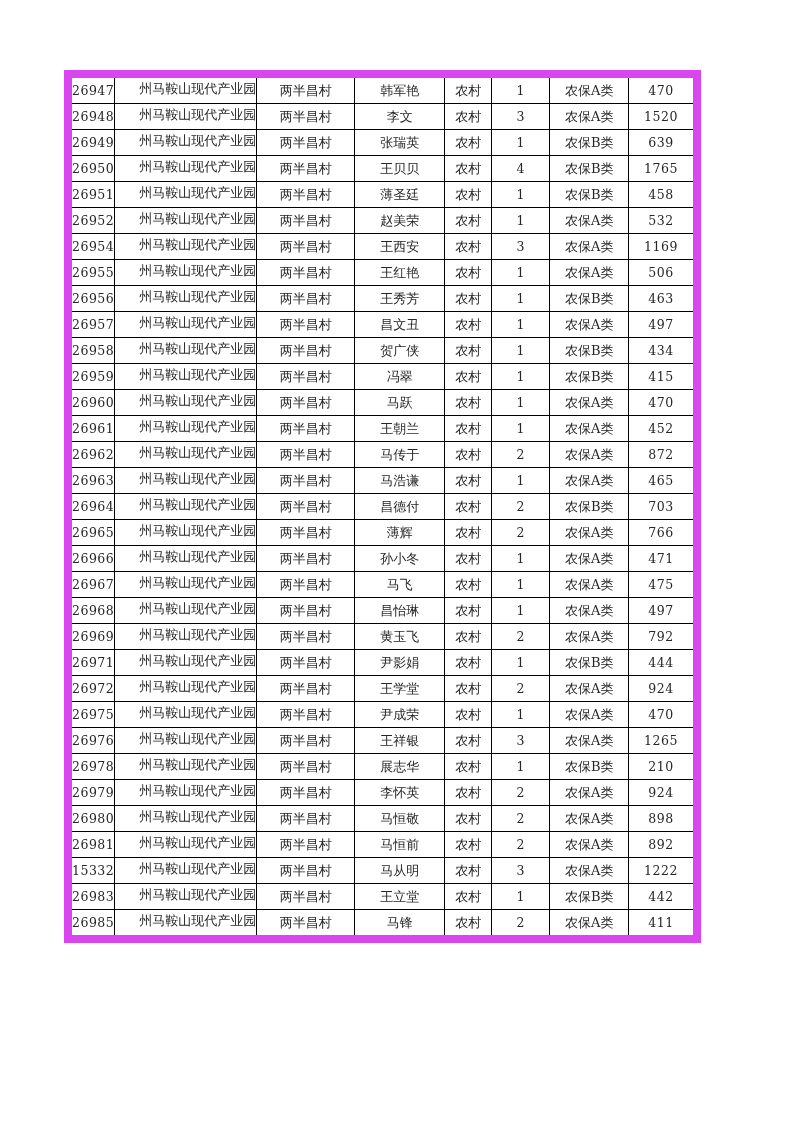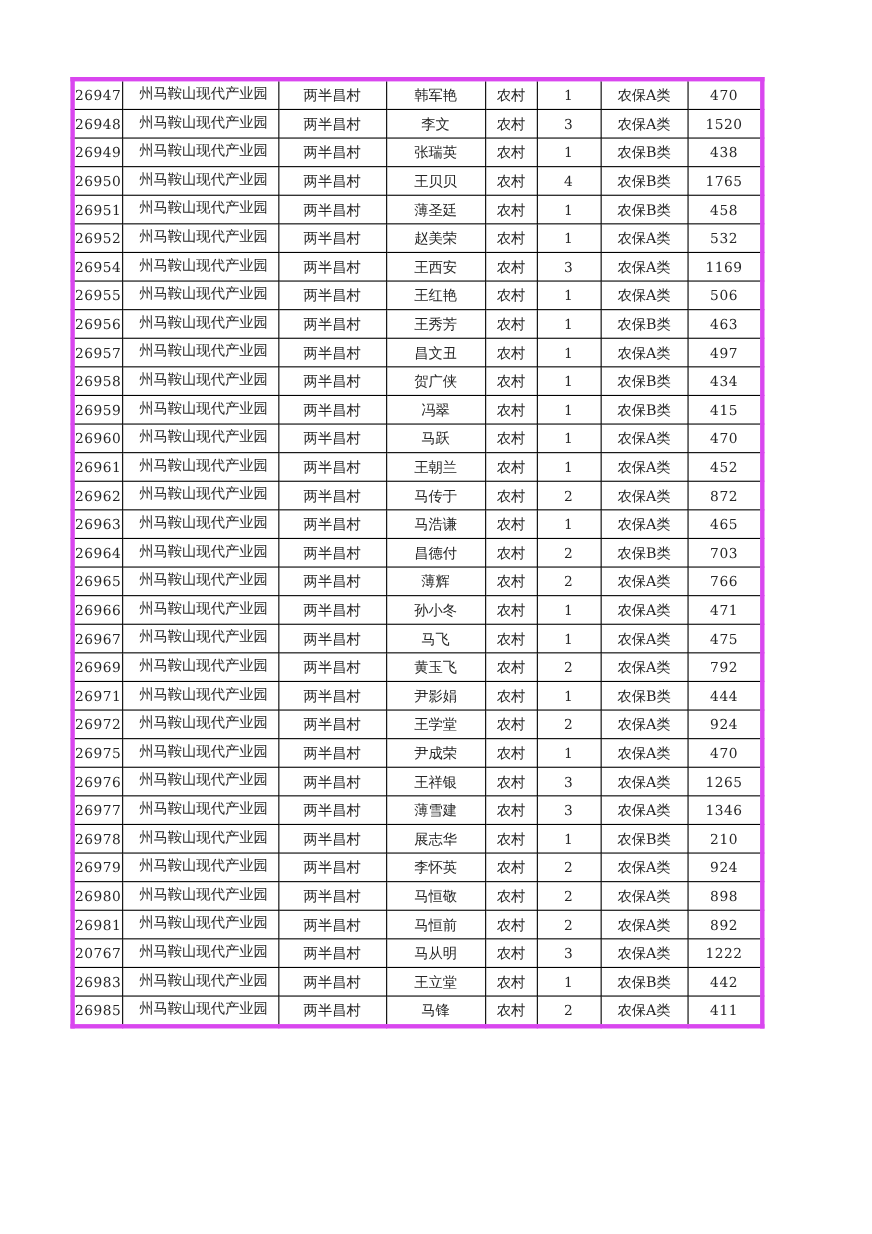--- a/index.html
+++ b/index.html
@@ -12,21 +12,21 @@
     background: #ffffff;
     position: relative;
     font-family: "DejaVu Serif", "Liberation Serif", serif;
   }
   .records-table {
     position: absolute;
     left: 64px;
     top: 70px;
     border-collapse: collapse;
     table-layout: fixed;
-    border: 4px solid #d946ef;
+    border: 8px solid #d946ef;
   }
   .records-table td {
     border: 1px solid #000000;
     height: 25px;
     padding: 0;
     text-align: center;
     vertical-align: middle;
     font-size: 13px;
     color: #262626;
     overflow: hidden;
@@ -38,21 +38,21 @@
     font-size: 12.5px;
     letter-spacing: 0.5px;
   }
   
   .records-table td.col-park .clip-inner {
     display: inline-block;
     width: 126px;
     margin-left: -5px;
     overflow: hidden;
     white-space: nowrap;
-    text-align: left;
+    text-align: right;
     padding-left: 20px;
   }
 </style>
 </head>
 <body>
 
 <table class="records-table">
   <colgroup>
       <col style="width: 45px;">
       <col style="width: 117px;">
@@ -85,21 +85,21 @@
         <td class="col-amount">1520</td>
       </tr>
       <tr>
         <td class="col-record-id">26949</td>
         <td class="col-park"><span class="clip-inner">州马鞍山现代产业园</span></td>
         <td class="col-village">两半昌村</td>
         <td class="col-person-name">张瑞英</td>
         <td class="col-household-type">农村</td>
         <td class="col-count">1</td>
         <td class="col-insurance-category">农保B类</td>
-        <td class="col-amount">438</td>
+        <td class="col-amount">639</td>
       </tr>
       <tr>
         <td class="col-record-id">26950</td>
         <td class="col-park"><span class="clip-inner">州马鞍山现代产业园</span></td>
         <td class="col-village">两半昌村</td>
         <td class="col-person-name">王贝贝</td>
         <td class="col-household-type">农村</td>
         <td class="col-count">4</td>
         <td class="col-insurance-category">农保B类</td>
         <td class="col-amount">1765</td>
@@ -258,20 +258,30 @@
         <td class="col-record-id">26967</td>
         <td class="col-park"><span class="clip-inner">州马鞍山现代产业园</span></td>
         <td class="col-village">两半昌村</td>
         <td class="col-person-name">马飞</td>
         <td class="col-household-type">农村</td>
         <td class="col-count">1</td>
         <td class="col-insurance-category">农保A类</td>
         <td class="col-amount">475</td>
       </tr>
       <tr>
+        <td class="col-record-id">26968</td>
+        <td class="col-park"><span class="clip-inner">州马鞍山现代产业园</span></td>
+        <td class="col-village">两半昌村</td>
+        <td class="col-person-name">昌怡琳</td>
+        <td class="col-household-type">农村</td>
+        <td class="col-count">1</td>
+        <td class="col-insurance-category">农保A类</td>
+        <td class="col-amount">497</td>
+      </tr>
+      <tr>
         <td class="col-record-id">26969</td>
         <td class="col-park"><span class="clip-inner">州马鞍山现代产业园</span></td>
         <td class="col-village">两半昌村</td>
         <td class="col-person-name">黄玉飞</td>
         <td class="col-household-type">农村</td>
         <td class="col-count">2</td>
         <td class="col-insurance-category">农保A类</td>
         <td class="col-amount">792</td>
       </tr>
       <tr>
@@ -308,30 +318,20 @@
         <td class="col-record-id">26976</td>
         <td class="col-park"><span class="clip-inner">州马鞍山现代产业园</span></td>
         <td class="col-village">两半昌村</td>
         <td class="col-person-name">王祥银</td>
         <td class="col-household-type">农村</td>
         <td class="col-count">3</td>
         <td class="col-insurance-category">农保A类</td>
         <td class="col-amount">1265</td>
       </tr>
       <tr>
-        <td class="col-record-id">26977</td>
-        <td class="col-park"><span class="clip-inner">州马鞍山现代产业园</span></td>
-        <td class="col-village">两半昌村</td>
-        <td class="col-person-name">薄雪建</td>
-        <td class="col-household-type">农村</td>
-        <td class="col-count">3</td>
-        <td class="col-insurance-category">农保A类</td>
-        <td class="col-amount">1346</td>
-      </tr>
-      <tr>
         <td class="col-record-id">26978</td>
         <td class="col-park"><span class="clip-inner">州马鞍山现代产业园</span></td>
         <td class="col-village">两半昌村</td>
         <td class="col-person-name">展志华</td>
         <td class="col-household-type">农村</td>
         <td class="col-count">1</td>
         <td class="col-insurance-category">农保B类</td>
         <td class="col-amount">210</td>
       </tr>
       <tr>
@@ -358,21 +358,21 @@
         <td class="col-record-id">26981</td>
         <td class="col-park"><span class="clip-inner">州马鞍山现代产业园</span></td>
         <td class="col-village">两半昌村</td>
         <td class="col-person-name">马恒前</td>
         <td class="col-household-type">农村</td>
         <td class="col-count">2</td>
         <td class="col-insurance-category">农保A类</td>
         <td class="col-amount">892</td>
       </tr>
       <tr>
-        <td class="col-record-id">20767</td>
+        <td class="col-record-id">15332</td>
         <td class="col-park"><span class="clip-inner">州马鞍山现代产业园</span></td>
         <td class="col-village">两半昌村</td>
         <td class="col-person-name">马从明</td>
         <td class="col-household-type">农村</td>
         <td class="col-count">3</td>
         <td class="col-insurance-category">农保A类</td>
         <td class="col-amount">1222</td>
       </tr>
       <tr>
         <td class="col-record-id">26983</td>

